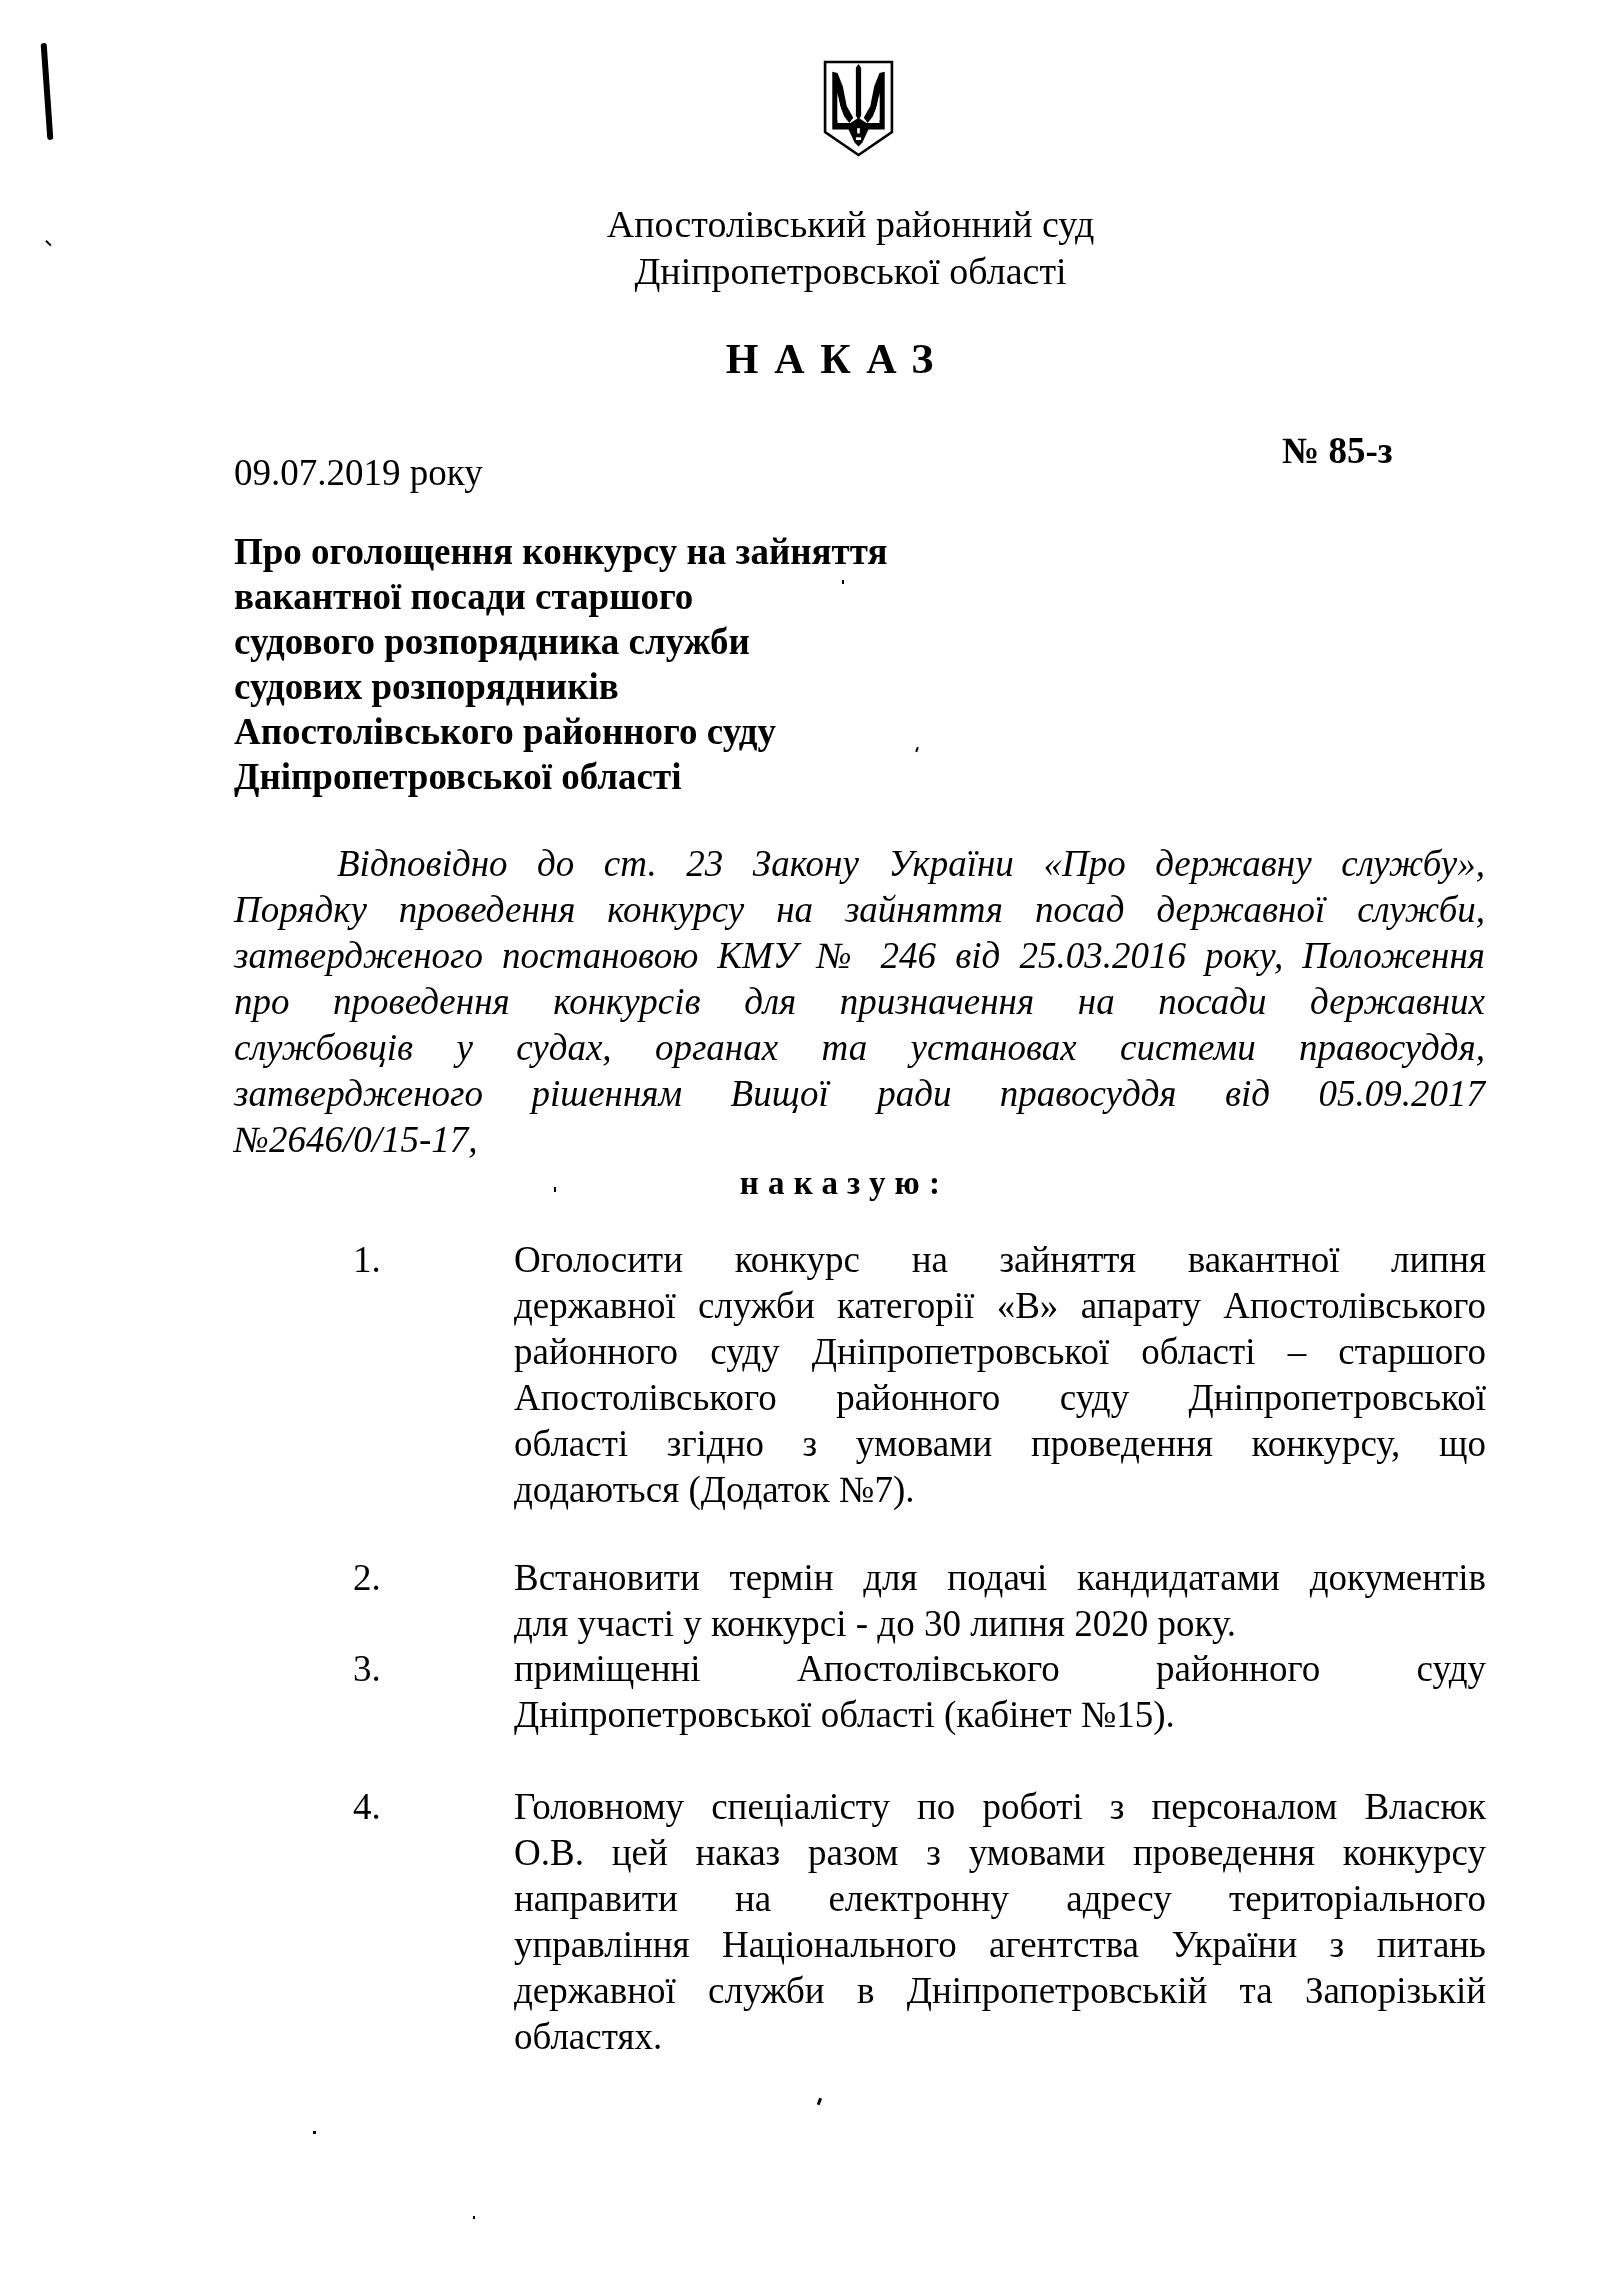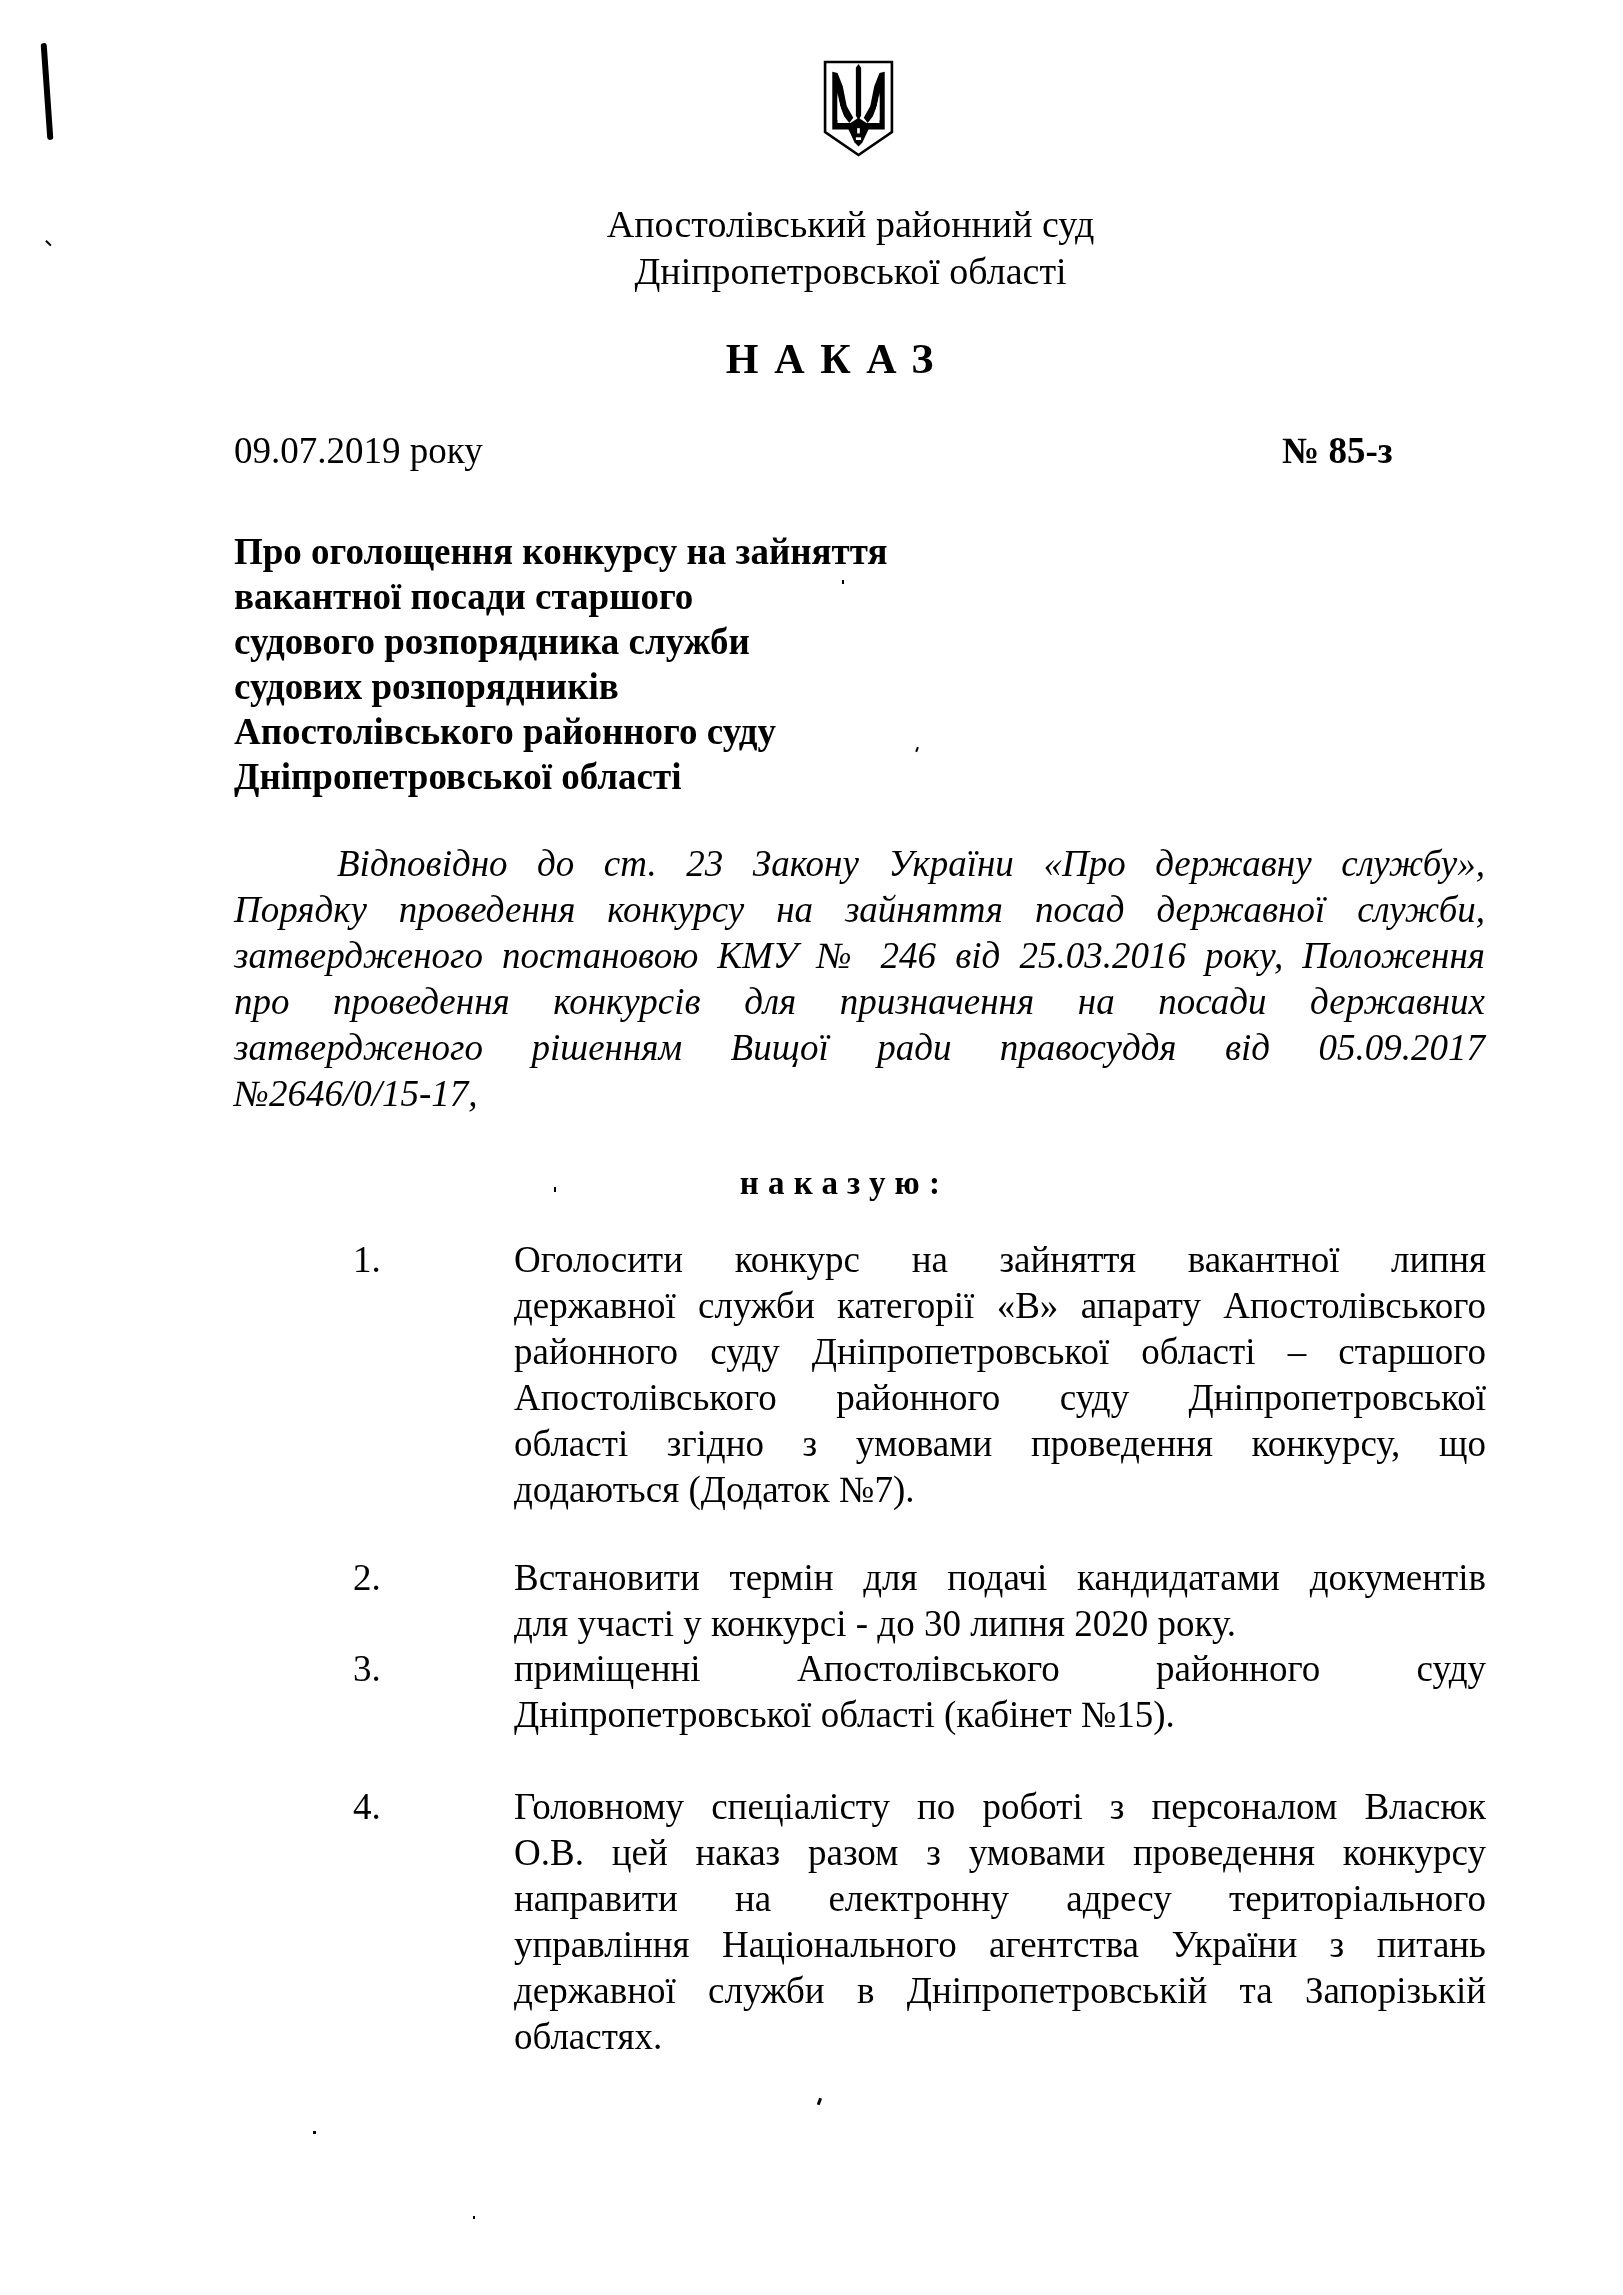--- a/index.html
+++ b/index.html
@@ -20,21 +20,21 @@
 
     #coat-of-arms { left: 823px; top: 60px; width: 71px; height: 97px; }
 
     .header-line { left: 0; width: 1623px; text-align: center; font-size: 38px; line-height: 45px; }
     #court-name-1 { top: 202px; left: 39px; }
     #court-name-2 { top: 249px; left: 39px; }
 
     #doc-title { left: 0; width: 1623px; text-align: center; top: 335px; left: 26px;
       font-size: 42px; font-weight: bold; letter-spacing: 15.7px; }
 
-    #doc-date { left: 234px; top: 429px; font-size: 37px; }
+    #doc-date { left: 234px; top: 451px; font-size: 37px; }
     #doc-number { left: 1282px; top: 429px; font-size: 37px; font-weight: bold; }
 
     #subject { left: 234px; top: 529px; font-size: 37px; font-weight: bold; line-height: 45px; }
     #subject div { white-space: nowrap; }
 
     #preamble { left: 234px; top: 841px; width: 1251px; font-size: 37px; line-height: 46px; text-align: justify; }
 
     #order-word { left: 0; width: 1623px; text-align: center; top: 1165px; left: 33px;
       font-size: 33px; font-weight: bold; letter-spacing: 9.2px; }
 
@@ -91,20 +91,21 @@
   <div>судових розпорядників</div>
   <div>Апостолівського районного суду</div>
   <div>Дніпропетровської області</div>
 </div>
 
 <div id="preamble" class="abs item-text" style="left:234px;width:1251px;font-style:italic;">
   <span class="line" style="text-indent:103px">Відповідно до ст. 23 Закону України «Про державну службу»,</span>
   <span class="line">Порядку проведення конкурсу на зайняття посад державної служби,</span>
   <span class="line">затвердженого постановою КМУ № 246 від 25.03.2016 року, Положення</span>
   <span class="line">про проведення конкурсів для призначення на посади державних</span>
+  <span class="line">службовців у судах,  органах та установах системи правосуддя,</span>
   <span class="line">затвердженого рішенням Вищої ради правосуддя від 05.09.2017</span>
   <span class="line last">№2646/0/15-17,</span>
 </div>
 
 <div id="order-word" class="abs">наказую:</div>
 
 <div id="item-1" class="item">
   <div class="item-num">1.</div>
   <div class="item-text">
     <span class="line">Оголосити конкурс на зайняття вакантної липня</span>

